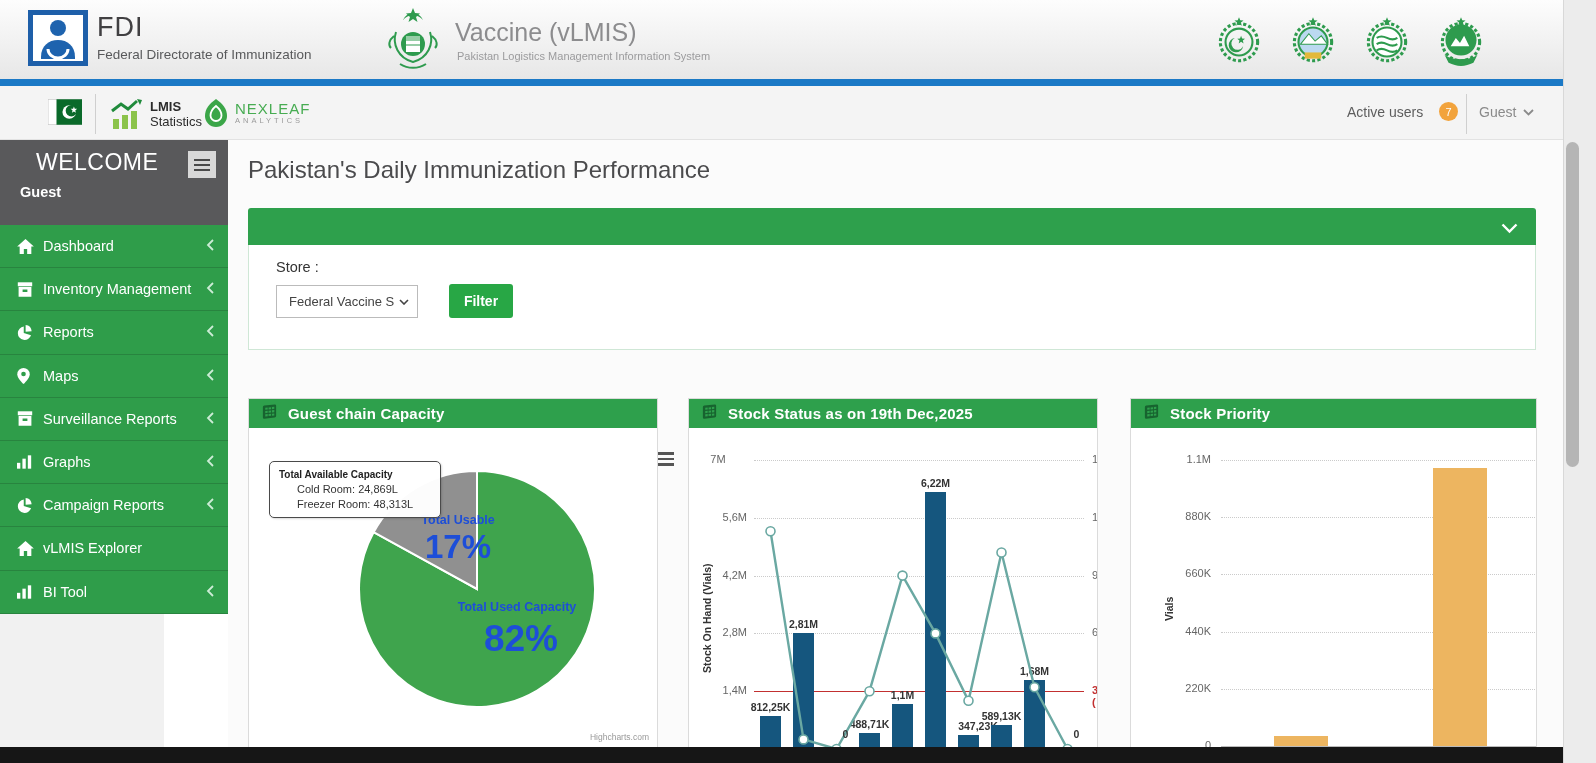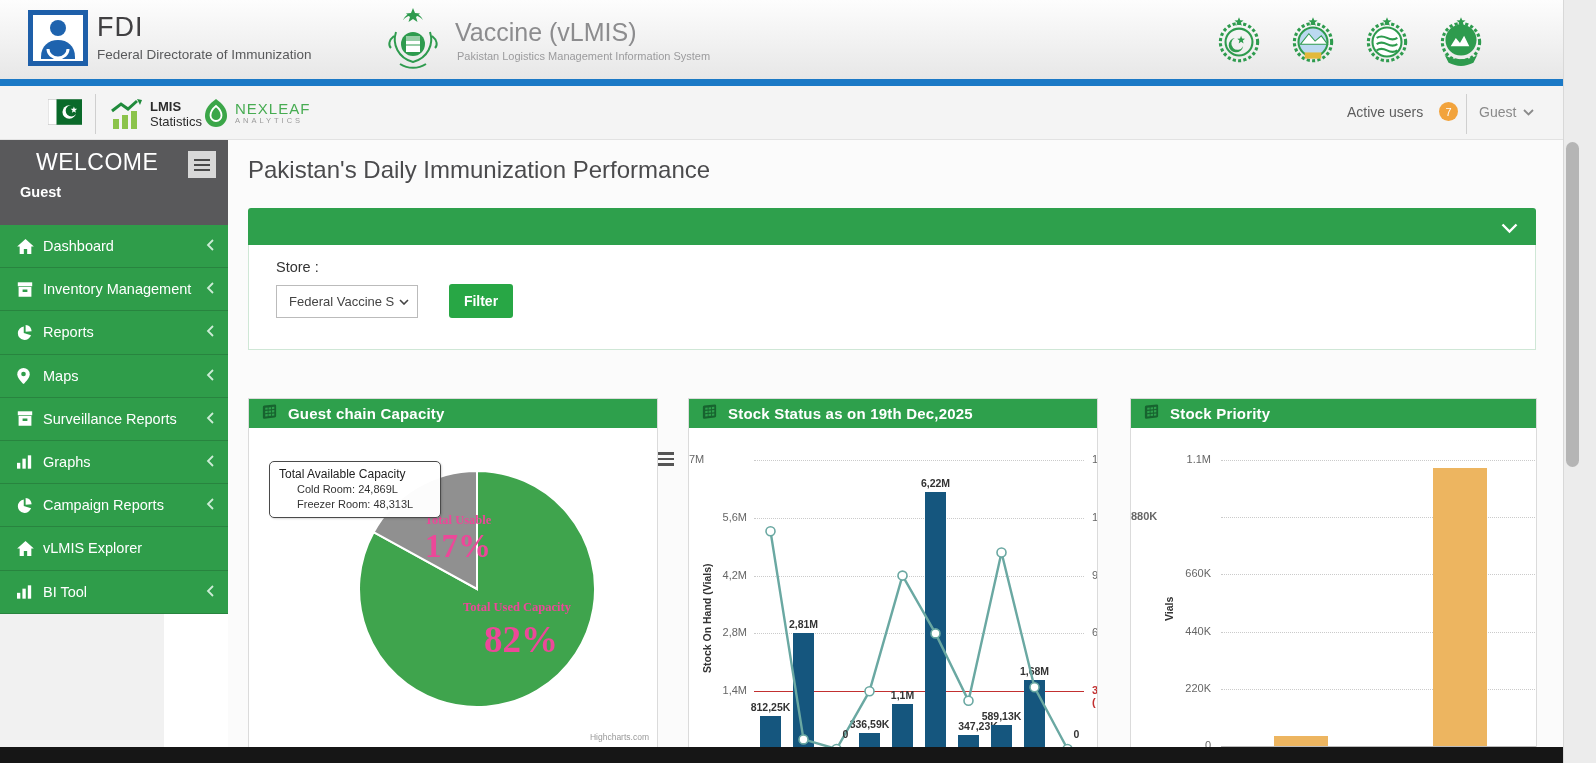--- a/index.html
+++ b/index.html
@@ -59,23 +59,23 @@
   .grid{position:absolute;border-top:1px dotted #CBCBCB;height:0;}
   .axisline{position:absolute;border-top:1px solid #BBB;height:0;}
   .barlbl{position:absolute;font-size:10.5px;font-weight:bold;color:#333;transform:translateX(-50%);white-space:nowrap;}
   .ytitle{position:absolute;font-size:10.5px;font-weight:bold;color:#333;transform:rotate(-90deg);transform-origin:left top;white-space:nowrap;}
   .xcat{position:absolute;font-size:12px;color:#555;transform:translateX(-50%);white-space:nowrap;}
   .credits{position:absolute;font-size:8.5px;color:#999;}
   .hc-burger{position:absolute;width:16px;display:flex;flex-direction:column;gap:3px;cursor:pointer;}
   .hc-burger i{display:block;height:2.5px;background:#555;}
   .tooltip{position:absolute;left:20px;top:33px;width:152px;background:rgba(255,255,255,.97);
            border:1px solid #4a4a4a;border-radius:5px;padding:5px 9px 6px;box-shadow:1px 1px 2px rgba(0,0,0,.15);z-index:6;}
-  .tt-title{font-size:12px;font-weight:normal;color:#222;line-height:15px;}
+  .tt-title{font-size:10px;font-weight:bold;color:#222;line-height:15px;}
   .tt-line{font-size:11px;color:#333;line-height:14.5px;margin-left:18px;}
-  .pie-lbl{position:absolute;color:#ec4899;font-weight:bold;transform:translateX(-50%);text-align:center;white-space:nowrap;font-family:Liberation Serif, serif;}
+  .pie-lbl{position:absolute;color:#1d4ed8;font-weight:bold;transform:translateX(-50%);text-align:center;white-space:nowrap;}
   
   .bstrip{left:0;top:747px;width:1563px;height:16px;background:#161616;z-index:50;}
   .scroll-track{left:1563px;top:0;width:33px;height:763px;background:#ECECEC;border-left:1px solid #D8D8D8;box-sizing:border-box;}
   .scroll-thumb{left:1566px;top:142px;width:13px;height:325px;background:#B5B5B5;border-radius:7px;z-index:51;cursor:pointer;}
 </style>
 </head>
 <body>
 
 <div class="screen">
 
@@ -373,41 +373,41 @@
                 <rect x="4.5" y="10.5" width="2.6" height="2.2"></rect>
                 <rect x="8" y="10.5" width="2.6" height="2.2"></rect>
                 <rect x="11.5" y="10.5" width="2.6" height="2.2"></rect>
               </g>
             </g>
           </svg></span>
       <span class="pt">Stock Status as on 19th Dec,2025</span>
     </div>
     <div class="panel-b" id="combo-body">
         <div class="grid" style="left: 65px; top: 32px; width: 330px;"></div>
-        <div class="tick" style="left: 0px; top: 25px; width: 58px; text-align: left;">7M</div>
+        <div class="tick" style="left: 0px; top: 25px; width: 58px; text-align: center;">7M</div>
         <div class="tick" style="left: 403px; top: 25px;">15</div>
         <div class="grid" style="left: 65px; top: 89.8px; width: 330px;"></div>
         <div class="tick" style="left: 0px; top: 82.8px; width: 58px; text-align: right;">5,6M</div>
         <div class="tick" style="left: 403px; top: 82.8px;">12</div>
         <div class="grid" style="left: 65px; top: 147.6px; width: 330px;"></div>
         <div class="tick" style="left: 0px; top: 140.6px; width: 58px; text-align: right;">4,2M</div>
         <div class="tick" style="left: 403px; top: 140.6px;">9</div>
         <div class="grid" style="left: 65px; top: 205.4px; width: 330px;"></div>
         <div class="tick" style="left: 0px; top: 198.4px; width: 58px; text-align: right;">2,8M</div>
         <div class="tick" style="left: 403px; top: 198.4px;">6</div>
         <div class="tick" style="left: 0px; top: 256.2px; width: 58px; text-align: right;">1,4M</div>
         <div style="position: absolute; left: 65px; top: 263.2px; width: 330px; border-top: 1.5px solid rgb(194, 48, 48);"></div>
         <div class="tick" style="left: 403px; top: 256.2px; color: rgb(194, 48, 48); font-weight: bold;">3 (</div>
         <div class="ytitle" style="left: 12px; top: 245px;">Stock On Hand (Vials)</div>
         <div style="position: absolute; left: 71px; top: 287.5px; width: 21px; height: 33.5px; background: rgb(21, 86, 126);"></div>
         <div class="barlbl" style="left: 81.5px; top: 272.5px;">812,25K</div>
         <div style="position: absolute; left: 104px; top: 205px; width: 21px; height: 116px; background: rgb(21, 86, 126);"></div>
         <div class="barlbl" style="left: 114.5px; top: 190px;">2,81M</div>
         <div style="position: absolute; left: 170px; top: 305px; width: 21px; height: 16px; background: rgb(21, 86, 126);"></div>
-        <div class="barlbl" style="left: 180.5px; top: 290px;">336,59K</div>
+        <div class="barlbl" style="left: 180.5px; top: 290px;">488,71K</div>
         <div style="position: absolute; left: 203px; top: 275.6px; width: 21px; height: 45.4px; background: rgb(21, 86, 126);"></div>
         <div class="barlbl" style="left: 213.5px; top: 260.6px;">1,1M</div>
         <div style="position: absolute; left: 236px; top: 64.2px; width: 21px; height: 256.8px; background: rgb(21, 86, 126);"></div>
         <div class="barlbl" style="left: 246.5px; top: 49.2px;">6,22M</div>
         <div style="position: absolute; left: 269px; top: 306.7px; width: 21px; height: 14.3px; background: rgb(21, 86, 126);"></div>
         <div class="barlbl" style="left: 289px; top: 291.7px;">347,23K</div>
         <div style="position: absolute; left: 302px; top: 296.7px; width: 21px; height: 24.3px; background: rgb(21, 86, 126);"></div>
         <div class="barlbl" style="left: 312.5px; top: 281.7px;">589,13K</div>
         <div style="position: absolute; left: 335px; top: 251.6px; width: 21px; height: 69.4px; background: rgb(21, 86, 126);"></div>
         <div class="barlbl" style="left: 345.5px; top: 236.6px;">1,68M</div>
@@ -448,21 +448,21 @@
                 <rect x="11.5" y="10.5" width="2.6" height="2.2"></rect>
               </g>
             </g>
           </svg></span>
       <span class="pt">Stock Priority</span>
     </div>
     <div class="panel-b" id="prio-body">
         <div class="grid" style="left: 90px; top: 32px; width: 318px;"></div>
         <div class="tick" style="left: 0px; top: 25px; width: 80px; text-align: right;">1.1M</div>
         <div class="grid" style="left: 90px; top: 89.2px; width: 318px;"></div>
-        <div class="tick" style="left: 0px; top: 82.2px; width: 80px;  font-weight: bold;">880K</div>
+        <div class="tick" style="left: 0px; top: 82.2px; width: 80px; text-align: right;">880K</div>
         <div class="grid" style="left: 90px; top: 146.4px; width: 318px;"></div>
         <div class="tick" style="left: 0px; top: 139.4px; width: 80px; text-align: right;">660K</div>
         <div class="grid" style="left: 90px; top: 203.6px; width: 318px;"></div>
         <div class="tick" style="left: 0px; top: 196.6px; width: 80px; text-align: right;">440K</div>
         <div class="grid" style="left: 90px; top: 260.8px; width: 318px;"></div>
         <div class="tick" style="left: 0px; top: 253.8px; width: 80px; text-align: right;">220K</div>
         <div class="axisline" style="left: 90px; top: 318px; width: 318px;"></div>
         <div class="tick" style="left: 0px; top: 311px; width: 80px; text-align: right;">0</div>
         <div class="ytitle" style="left: 32px; top: 193px;">Vials</div>
         <div style="position: absolute; left: 142.5px; top: 307.6px; width: 54px; height: 10.4px; background: rgb(237, 181, 96);"></div>

